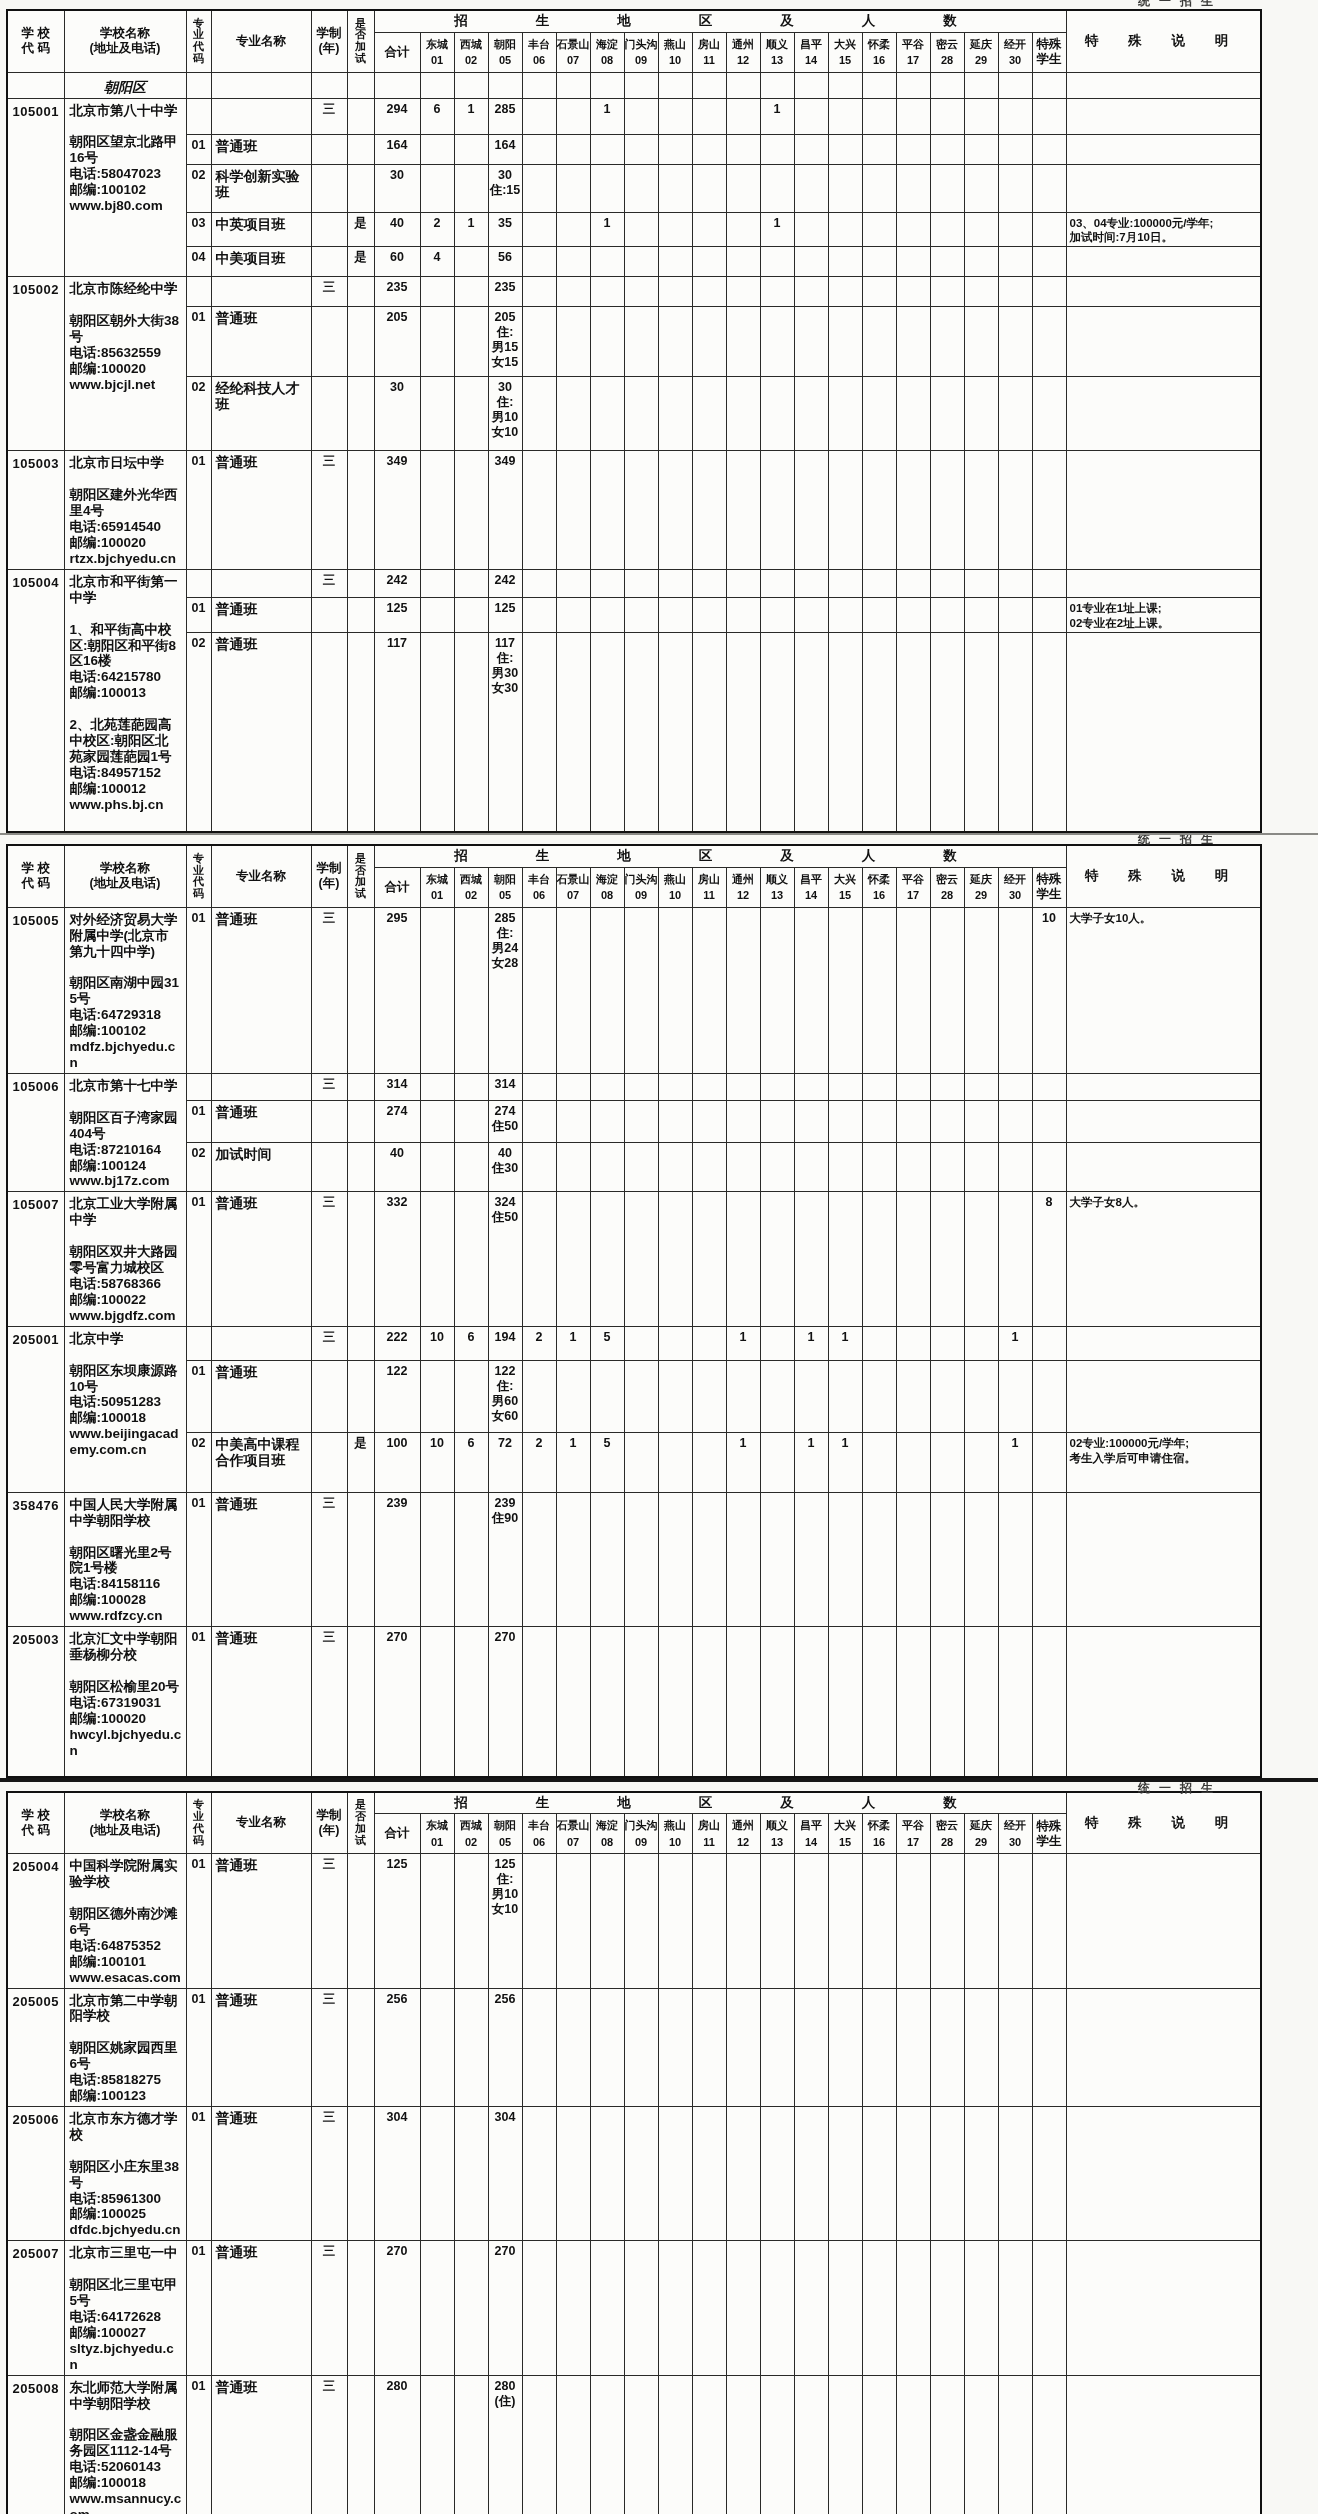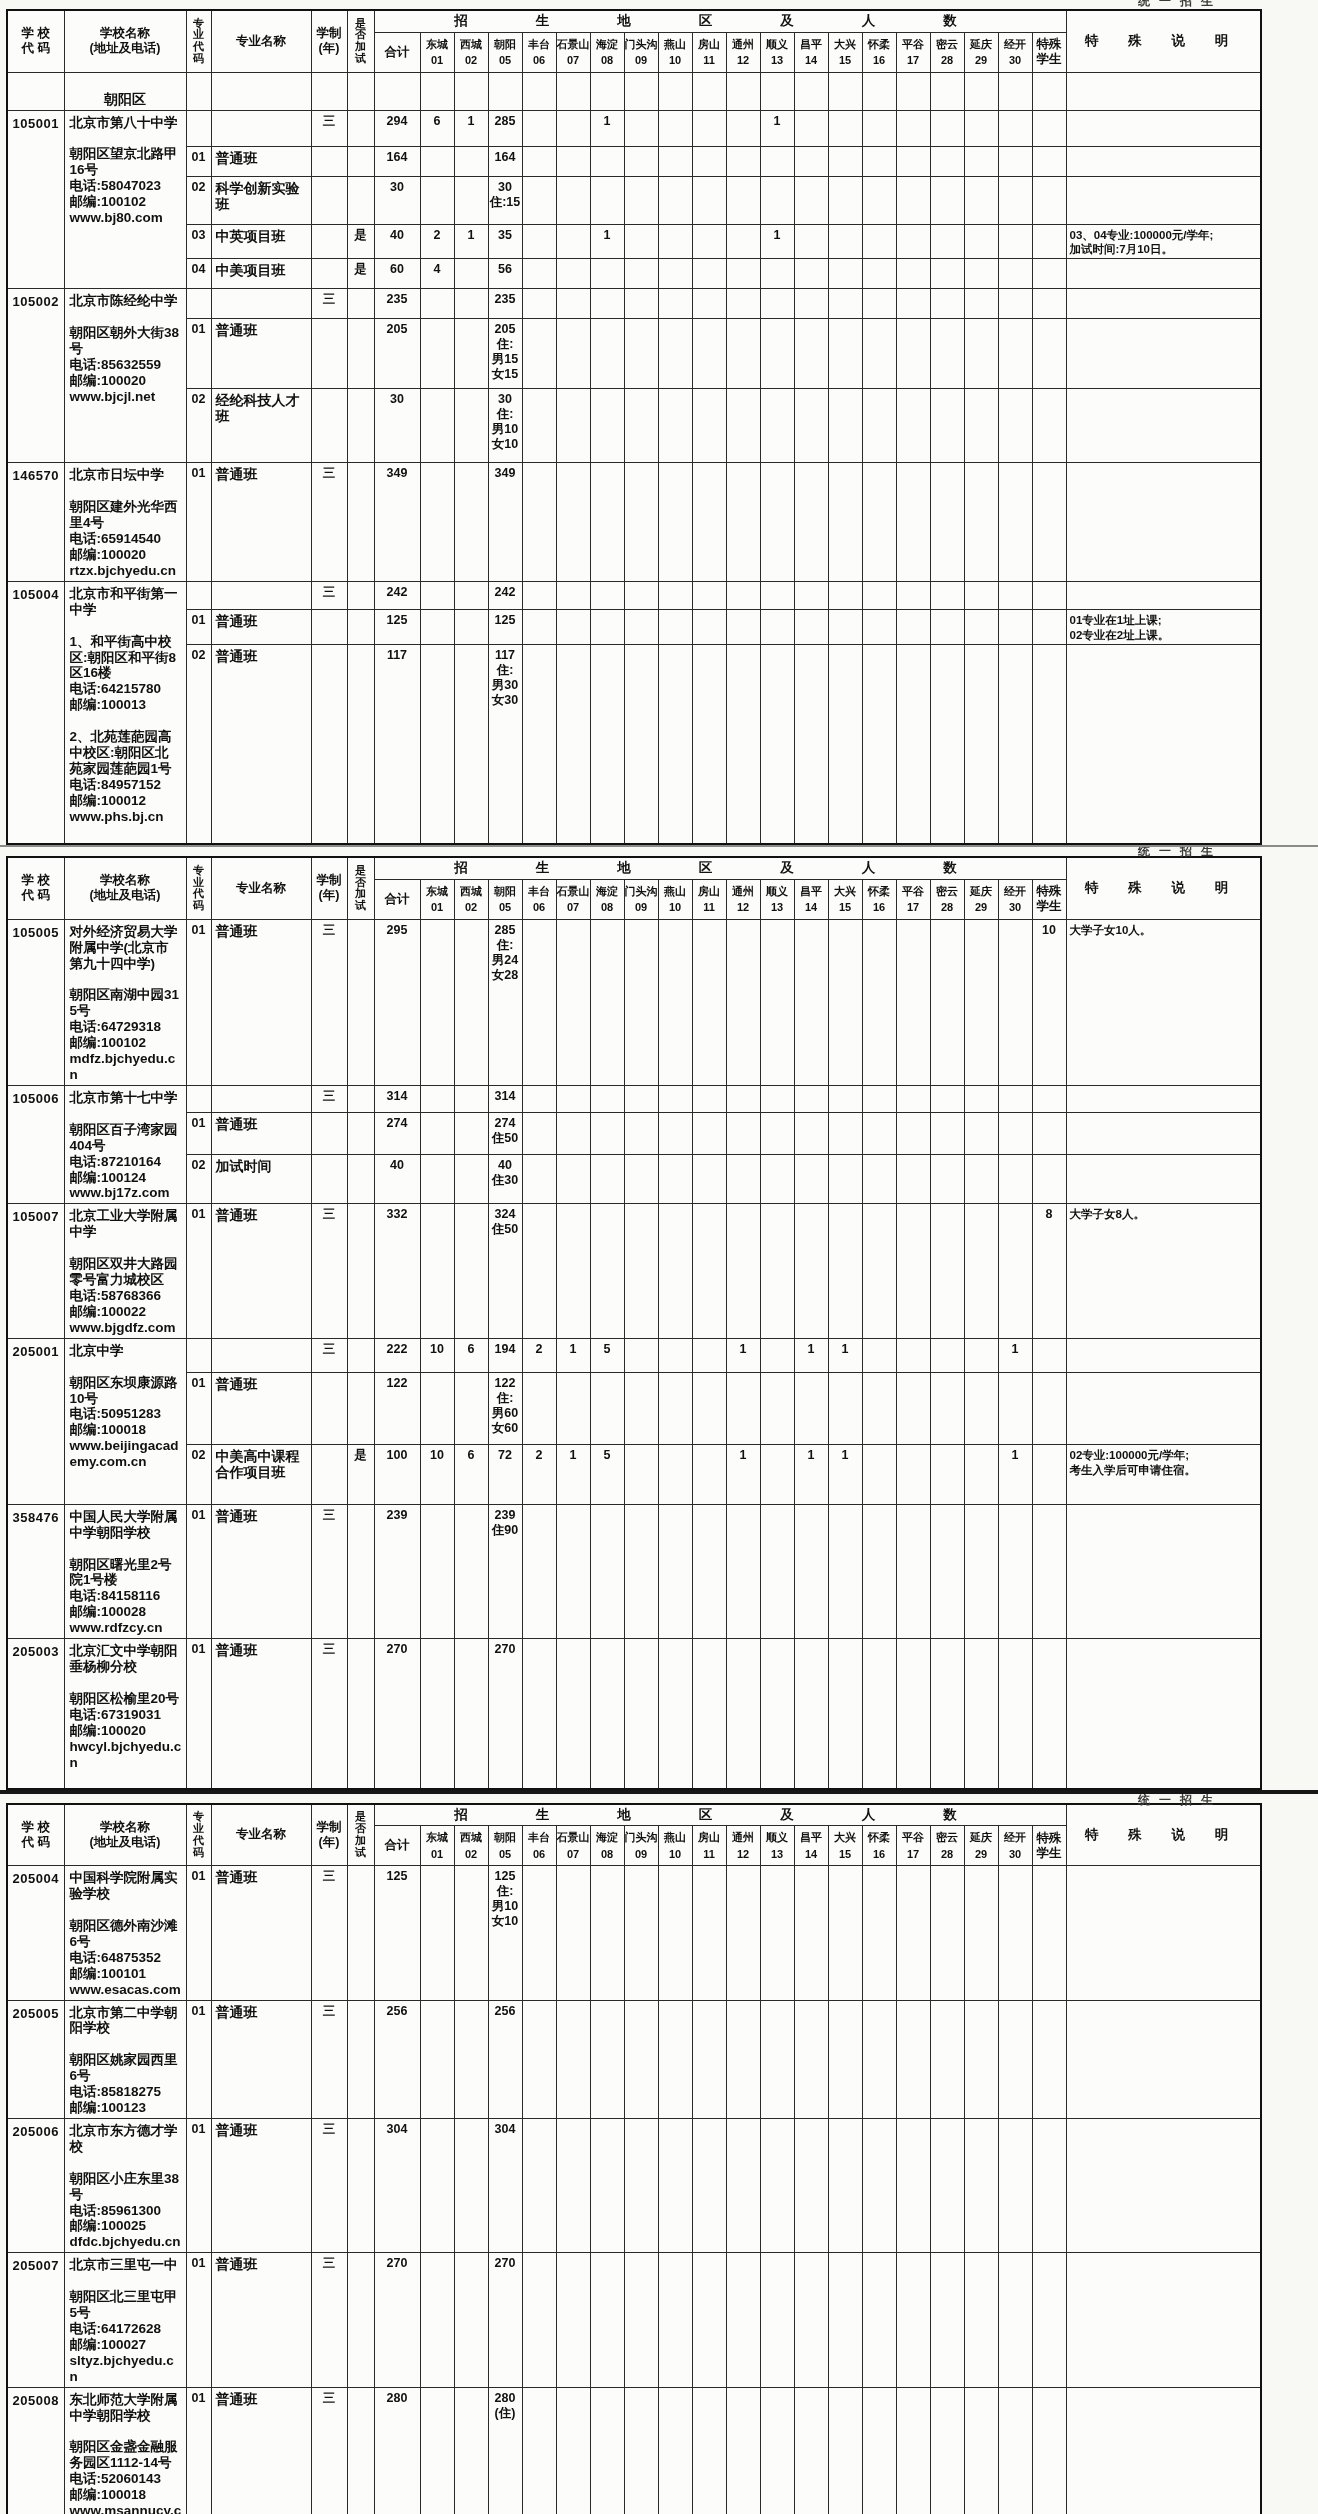--- a/index.html
+++ b/index.html
@@ -36,21 +36,21 @@
   .dist div{font-size:11px;line-height:1.5;font-weight:bold;}
   td{vertical-align:top;font-size:12.5px;font-weight:bold;text-align:center;background:transparent;}
   td.code{font-size:13px;padding-top:5px;letter-spacing:0.5px;}
   td.name{
     text-align:left;padding:4px 4px 2px 5px;white-space:pre-line;
     line-height:1.18;font-size:13.5px;word-break:break-all;
   }
   td.mname{text-align:left;padding:3px 2px 1px 4px;font-size:14px;line-height:1.15;}
   td.num{padding-top:3px;white-space:pre-line;line-height:1.2;}
   td.note{font-size:11.5px;text-align:left;padding:3px 2px 1px 3px;white-space:pre-line;line-height:1.3;}
-  td.group{text-align:center;font-size:14px;padding-top:18px;}
+  td.group{text-align:center;font-size:14px;padding-top:6px;font-style:italic;}
 </style>
 </head>
 <body>
 
 <div class="page" id="page-1">
   <div class="corner-mark">统一招生</div>
   <table id="table-1">
       <colgroup>
         <col style="width: 57px;">
         <col style="width: 122px;">
@@ -439,21 +439,21 @@
           <td class="num"></td>
           <td class="num"></td>
           <td class="num"></td>
           <td class="num"></td>
           <td class="num"></td>
           <td class="num"></td>
           <td class="num"></td>
           <td class="note"></td>
         </tr>
         <tr style="height: 106px;">
-          <td class="code" rowspan="1">146570</td>
+          <td class="code" rowspan="1">105003</td>
           <td class="name" rowspan="1">北京市日坛中学
 
 朝阳区建外光华西里4号
 电话:65914540
 邮编:100020
 rtzx.bjchyedu.cn</td>
           <td class="num">01</td>
           <td class="mname">普通班</td>
           <td class="num">三</td>
           <td class="num"></td>

